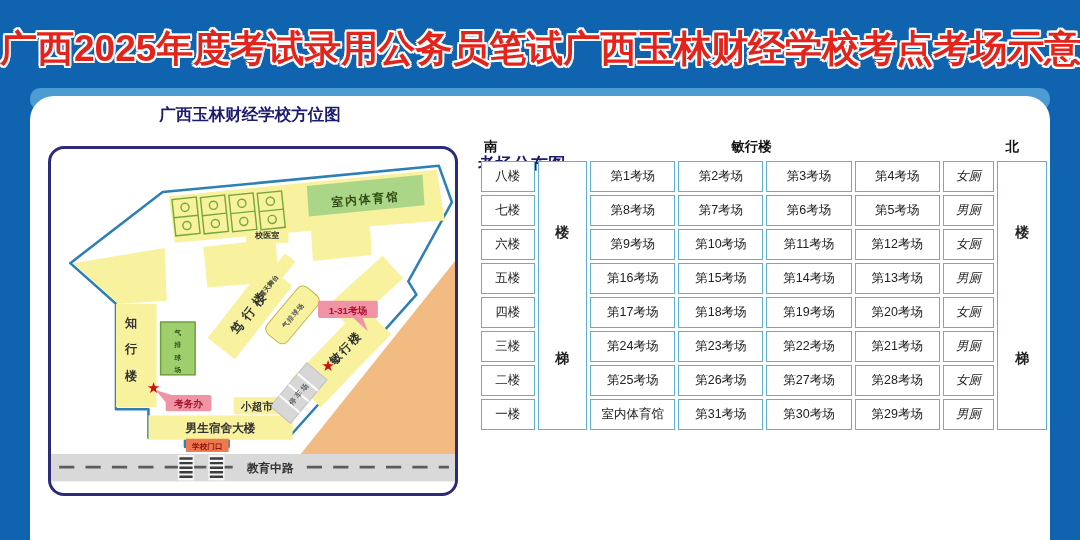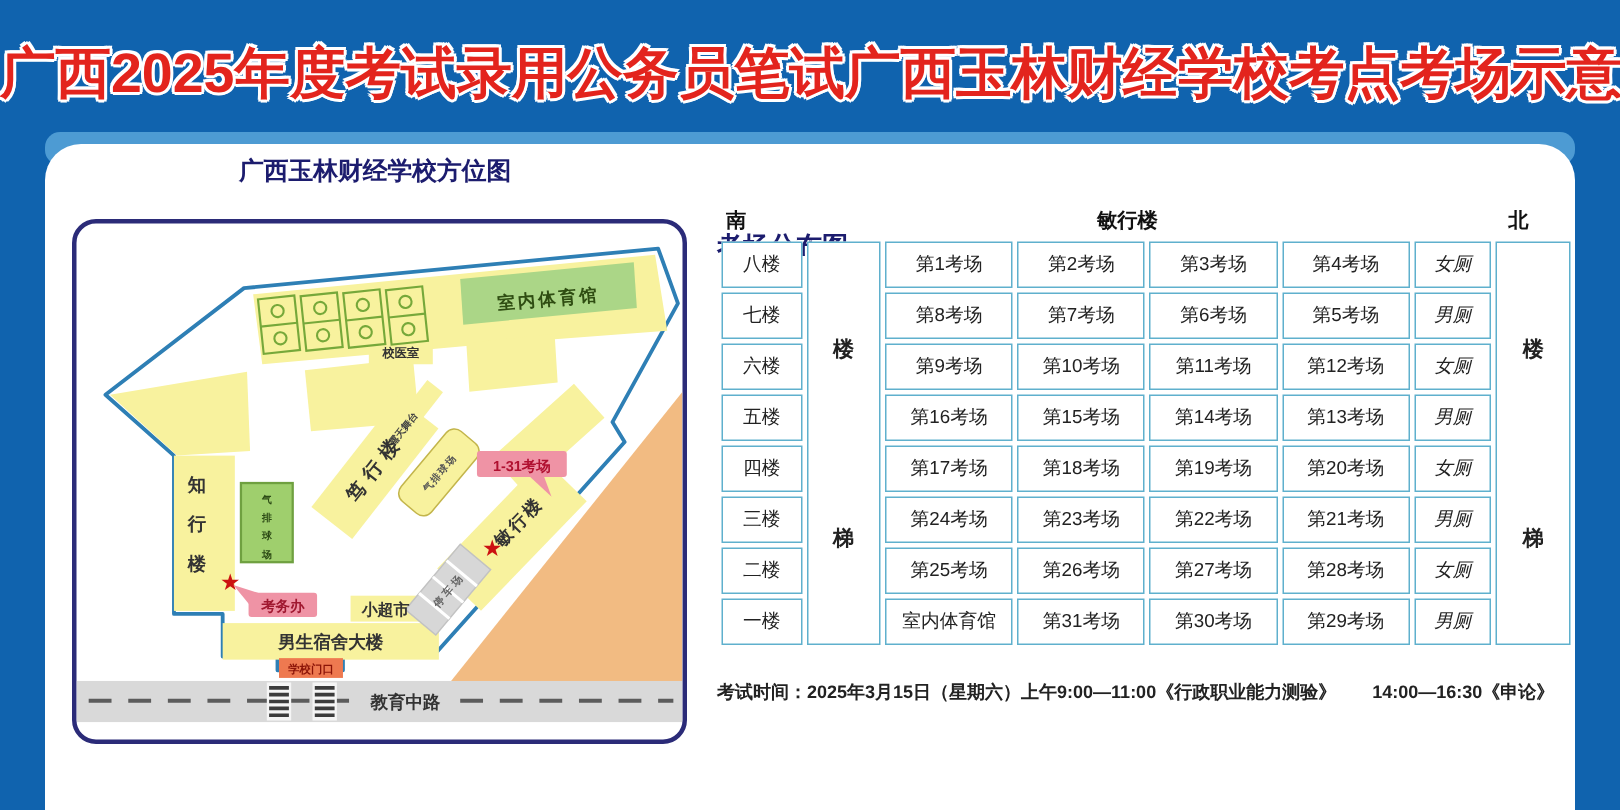--- a/index.html
+++ b/index.html
@@ -275,16 +275,15 @@
             <td class="room-cell">第31考场</td>
             <td class="room-cell">第30考场</td>
             <td class="room-cell">第29考场</td>
             <td class="toilet-cell">男厕</td>
           </tr>
         </tbody>
     </table>
   </div>
 
   <div class="footer">
-    <div>考试时间：2025年3月15日（星期六）上午9:00—11:00《行政职业能力测验》　　14:00—16:30《申论》</div>
   </div>
 
 </div>
 
 </body></html>

